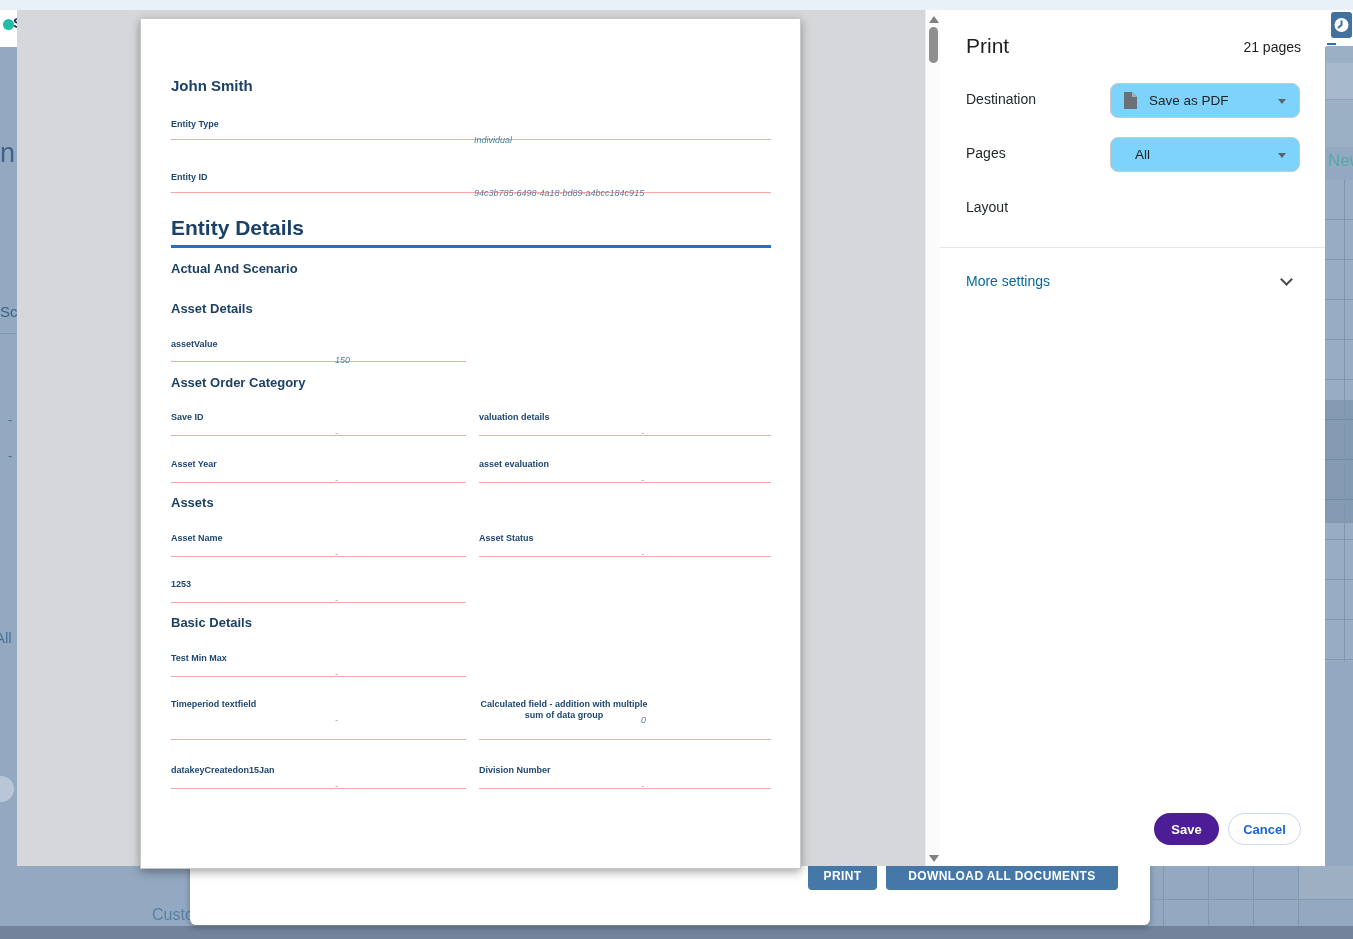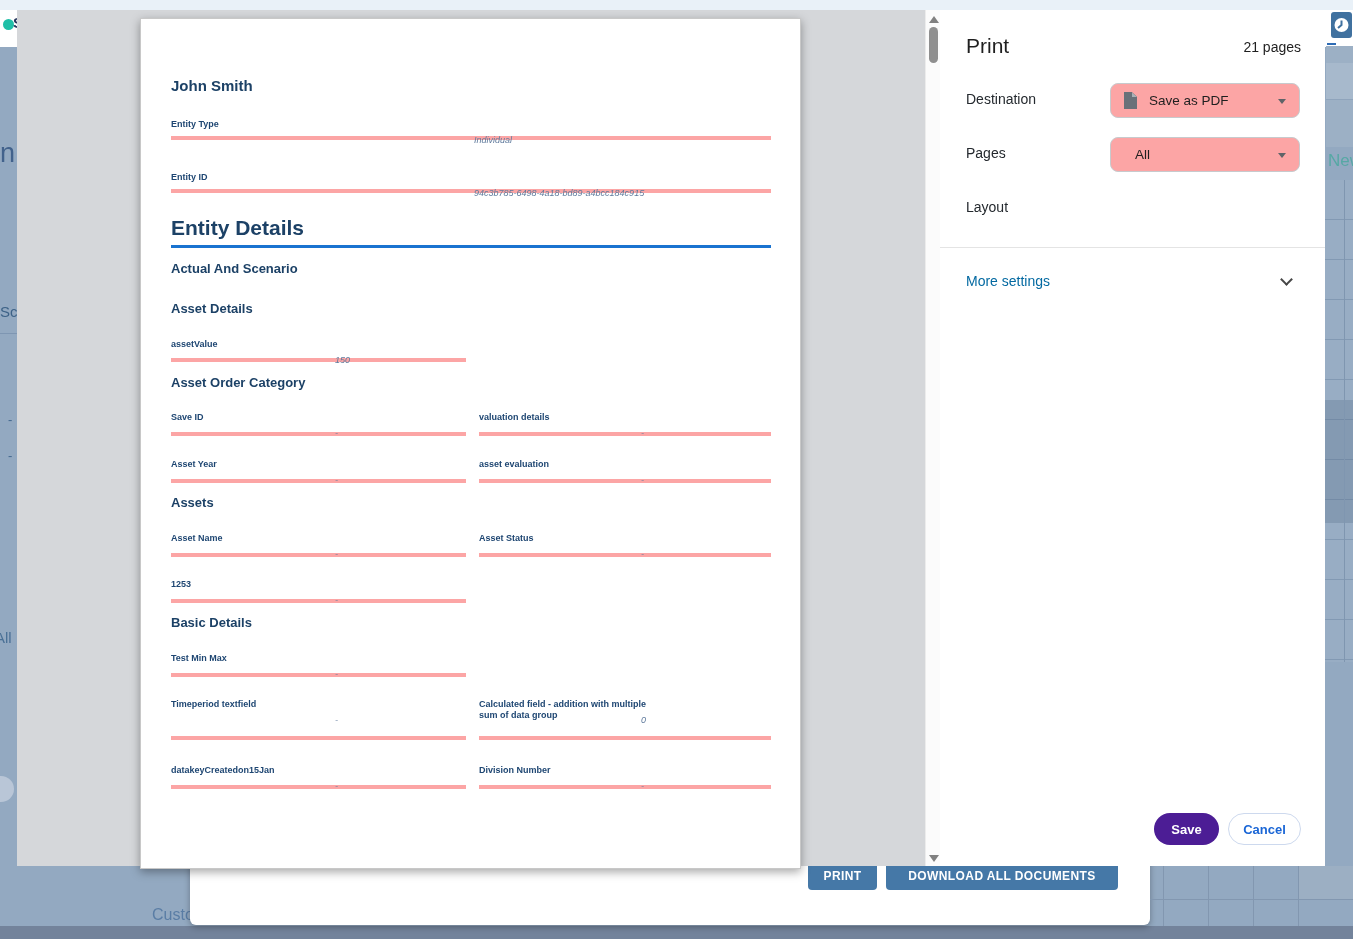--- a/index.html
+++ b/index.html
@@ -52,21 +52,21 @@
   .sb-track { left:925px; top:10px; width:15px; height:856px; background:#fbfbfb; border-left:1px solid #ececec; z-index:12; }
   .sb-up { left:3px; top:6px; width:0; height:0; border-left:5px solid transparent; border-right:5px solid transparent; border-bottom:7px solid #808080; }
   .sb-thumb { left:3px; top:17px; width:9px; height:36px; background:#8f8f8f; border-radius:5px; }
   .sb-down { left:3px; top:845px; width:0; height:0; border-left:5px solid transparent; border-right:5px solid transparent; border-top:7px solid #808080; }
 
   
   .dialog { left:940px; top:10px; width:385px; height:856px; background:#ffffff; z-index:12; }
   .dlg-title { left:26px; top:24px; font-size:21px; color:#1f1f1f; }
   .dlg-pages { right:24px; top:29px; font-size:14px; color:#1f1f1f; }
   .dlg-label { left:26px; font-size:14px; color:#24292e; }
-  .dlg-control { left:170px; width:190px; height:35px; border:1px solid #c7cacd; border-radius:8px; background:#fca5a5; cursor:pointer; }
+  .dlg-control { left:170px; width:190px; height:35px; border:1px solid #c7cacd; border-radius:8px; background:#7dd3fc; cursor:pointer; }
   .dlg-control .ctl-text { position:absolute; left:24px; top:9px; font-size:13.5px; color:#1f1f1f; }
   .dlg-control.with-icon .ctl-text { left:38px; }
   .caret { position:absolute; right:13px; top:15px; width:0; height:0;
            border-left:4.5px solid transparent; border-right:4.5px solid transparent; border-top:5.5px solid #5f6368; }
   .pdf-icon { position:absolute; left:13px; top:8px; width:13px; height:17px; background:#697179;
               clip-path:polygon(0 0, 60% 0, 100% 28%, 100% 100%, 0 100%); }
   .pdf-fold { position:absolute; left:20.5px; top:8px; width:5.5px; height:5px; background:#aab1b7;
               clip-path:polygon(0 0, 100% 100%, 0 100%); }
   .dlg-divider { left:0; top:237px; width:385px; height:1px; background:#e4e4e4; }
   .more-row { left:0; top:252px; width:385px; height:40px; cursor:pointer; }
@@ -76,21 +76,21 @@
   .btn-save { left:214px; top:803px; width:65px; height:32px; border-radius:16px; background:#4c1d95; border:none;
               color:#fff; font-size:13px; font-weight:bold; font-family:inherit; cursor:pointer; }
   .btn-cancel { left:288px; top:803px; width:73px; height:32px; border-radius:16px; background:#fff;
                 border:1px solid #cdd9ee; color:#1a66d6; font-size:13px; font-weight:bold; font-family:inherit; cursor:pointer; }
 
   
   .doc-name { left:30px; top:58px; font-size:15px; font-weight:bold; color:#1c4166; }
   .doc-h1 { left:30px; top:197px; font-size:21px; font-weight:bold; color:#1c4166; }
   .doc-rule { left:30px; top:226px; width:600px; height:3px; background:#1973d0; }
   .docsub { left:30px; font-size:13px; font-weight:bold; color:#1c4166; }
-  .docrow { position:absolute; border-bottom:4px solid #fca5a5; }
+  .docrow { position:absolute; border-bottom:1px solid #fca5a5;text-align:center; }
   .row-full { left:30px; width:600px; height:21px; }
   .row-l { left:30px; width:295px; height:24px; }
   .row-r { left:338px; width:292px; height:24px; }
   .tall { height:41px; }
   .lbl { position:absolute; left:0; top:0; font-size:9px; font-weight:bold; color:#1e4672; }
   .wrap-lbl { width:170px; line-height:11px; }
   .val { position:absolute; top:16px; font-size:9px; color:#5f7a9c;font-style:italic; }
   .row-full .val { left:303px; }
   .row-l .val { left:164px; }
   .row-r .val { left:162px; }

